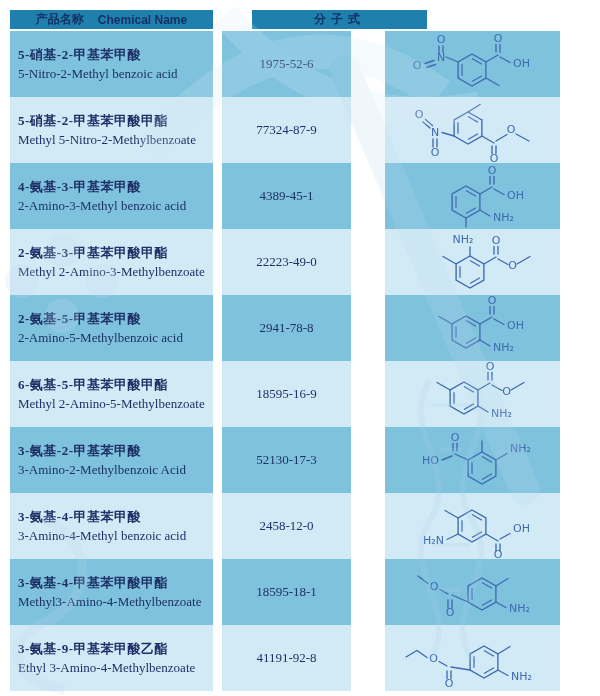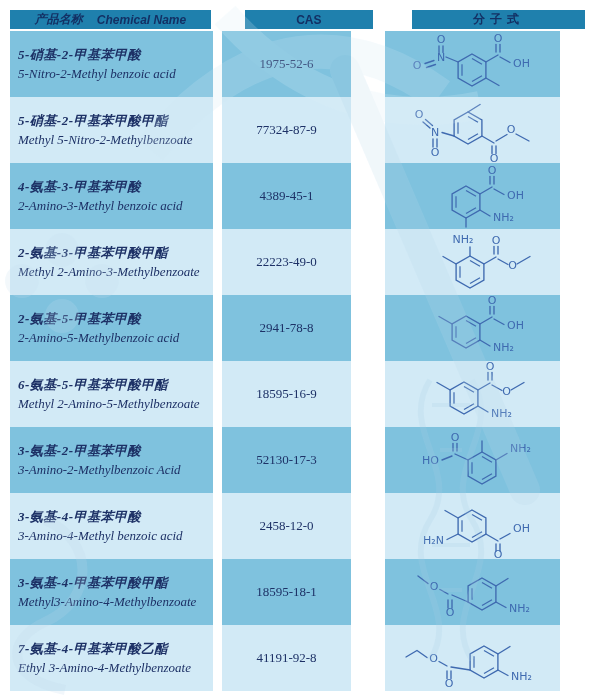--- a/index.html
+++ b/index.html
@@ -9,21 +9,21 @@
   }
   html,body{margin:0;padding:0;}
   body{width:600px;height:696px;background:#ffffff;font-family:"Liberation Serif","DejaVu Serif",serif;}
   .page{position:relative;width:600px;height:696px;overflow:hidden;background:#ffffff;}
   .wm{position:absolute;left:0;top:0;z-index:5;pointer-events:none;}
   .tablewrap{position:absolute;left:10px;top:10px;width:575px;z-index:2;}
   .thead{display:flex;margin-bottom:2px;}
   .hc{height:19px;background:var(--header-bg);color:var(--header-text);
       font-family:"Liberation Sans","DejaVu Sans",sans-serif;font-size:12px;font-weight:bold;
       display:flex;align-items:center;justify-content:center;}
-  .col1{width:203px;font-style:italic;}
+  .col1{width:203px;}
   .col2{width:129px;margin-left:34px;}
   .col3{width:175px;margin-left:34px;}
   .hc.col1 span{margin:0 7px;}
   .hc.col3{letter-spacing:5px;margin-left:39px;}
   .row{display:flex;}
   .cell{height:66px;box-sizing:border-box;display:flex;flex-direction:column;justify-content:center;}
   .row:nth-of-type(odd) .cell{background:var(--row-light);}
   .row:nth-of-type(even) .cell{background:var(--row-dark);}
   .c-name{padding-left:8px;padding-right:4px;}
   .zh{font-size:13px;color:var(--text);letter-spacing:.5px;line-height:19px;font-weight:bold;}
@@ -74,21 +74,20 @@
     </g>
   </svg>
 
   <div class="tablewrap">
 
     <div class="thead">
       <div class="hc col1">
         <span>产品名称</span>
         <span>Chemical Name</span>
       </div>
-      <div class="hc col2">CAS</div>
       <div class="hc col3">分子式</div>
     </div>
 
     <div class="row">
       <div class="cell c-name col1">
         <div class="zh">5-硝基-2-甲基苯甲酸</div>
         <div class="en">5-Nitro-2-Methyl benzoic acid</div>
       </div>
       <div class="cell c-cas col2">
         <span>1975-52-6</span>
@@ -312,21 +311,21 @@
           <line x1="64" y1="35" x2="80.1" y2="42"></line>
           <line x1="107.9" y1="42" x2="118" y2="47.5"></line>
           <text x="121" y="51.5">NH₂</text>
           <line x1="107.9" y1="26" x2="120" y2="18.5"></line>
         </svg>
       </div>
     </div>
 
     <div class="row">
       <div class="cell c-name col1">
-        <div class="zh">7-氨基-4-甲基苯甲酸乙酯</div>
+        <div class="zh">3-氨基-9-甲基苯甲酸乙酯</div>
         <div class="en">Ethyl 3-Amino-4-Methylbenzoate</div>
       </div>
       <div class="cell c-cas col2">
         <span>41191-92-8</span>
       </div>
       <div class="cell c-mol col3">
         <svg class="mol" width="170" height="64" viewBox="0 0 170 64">
           <use href="#benzring" transform="translate(96,36)"></use>
           <polyline points="18,31 29,24.5 39,31.5"></polyline>
           <text class="mid" x="45.5" y="35.5">O</text>

